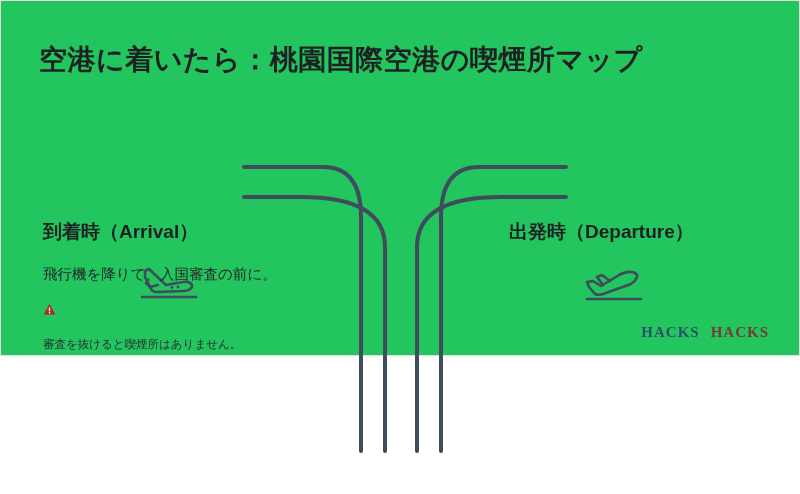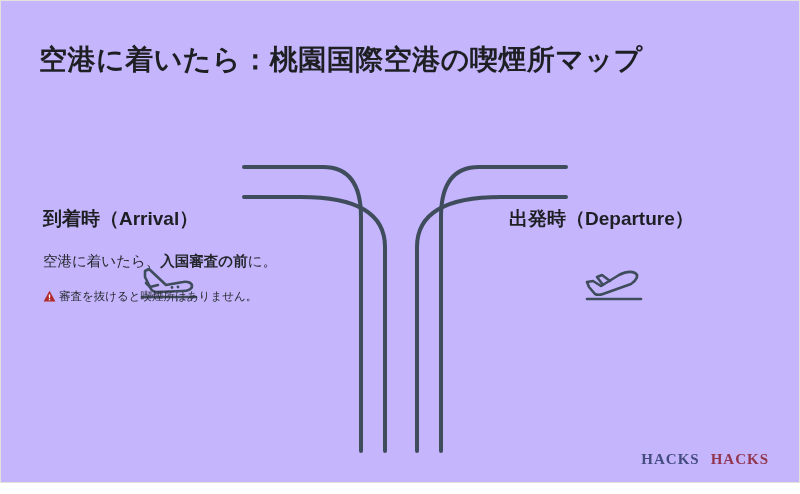--- a/index.html
+++ b/index.html
@@ -9,22 +9,22 @@
   body {
     width: 800px;
     height: 494px;
     background: #ffffff;
     font-family: "Liberation Sans", sans-serif;
     overflow: hidden;
   }
   .card {
     position: relative;
     width: 800px;
-    height: 483px;
-    background: #c4b5fd;
+    height: 356px;
+    background: #22c55e;
     box-sizing: border-box;
     border: 1px solid #e3e1dc;
   }
   .title {
     position: absolute;
     left: 38px;
     top: 40px;
     font-size: 28px;
     font-weight: bold;
     color: #1d1f23;
@@ -45,47 +45,48 @@
   .plane-arrival {
     left: 135px;
     top: 142px;
   }
   .plane-departure {
     left: 578px;
     top: 140px;
   }
   .col {
     position: absolute;
-    top: 205px;
+    top: 218px;
     width: 300px;
   }
   .col-left { left: 42px; }
   .col-right { left: 508px; }
   .col-heading {
     font-size: 19px;
     font-weight: bold;
     color: #1d1f23;
     margin: 0 0 18px 0;
     white-space: nowrap;
   }
   .col-body {
     font-size: 14.5px;
     line-height: 1.55;
     color: #23262b;
     margin: 0 0 16px 0;
     max-width: 262px;
   }
   .col-body b {
-    font-weight: bold;
+    font-weight: normal;
   }
   .note {
     display: flex;
     align-items: flex-start;
-    gap: 3px;
+    gap: 20px;
     max-width: 258px;
+    flex-direction: column;
   }
   .note-text {
     font-size: 11.5px;
     line-height: 1.55;
     color: #2a2d33;
   }
   .note-icon {
     flex: 0 0 auto;
     margin-top: 2px;
   }
@@ -139,21 +140,21 @@
       <svg width="72" height="48" viewBox="0 0 72 48" fill="none" stroke="#3f4c5c" stroke-width="2.6" stroke-linecap="round" stroke-linejoin="round">
         <path d="M8,38 L62,38"></path>
         <path d="M10,26 L8,21 L14,20 L22,25 L40,14 C46,11 52,10 56,12 C60,14 58,19 52,23 L24,33 C21,34 18,34 16,33 Z"></path>
         <path d="M24,24 L18,16 L23,14 L31,20"></path>
       </svg>
     </div>
   </div>
 
   <div class="col col-left">
     <div class="col-heading">到着時（Arrival）</div>
-    <p class="col-body"><span>空港に着いたら、</span><b>入国審査の前</b><span>に。</span></p>
+    <p class="col-body"><span>飛行機を降りて、</span><b>入国審査の前</b><span>に。</span></p>
     <div class="note">
       <span class="note-icon warn-icon">
         <svg width="13" height="13" viewBox="0 0 13 13">
           <path d="M6.5,0.8 L12.4,11.6 L0.6,11.6 Z" fill="#b02a2a"></path>
           <rect x="5.85" y="4.4" width="1.3" height="3.9" fill="#ffffff"></rect>
           <rect x="5.85" y="9.0" width="1.3" height="1.3" fill="#ffffff"></rect>
         </svg>
       </span>
       <span class="note-text">審査を抜けると喫煙所はありません。</span>
     </div>

